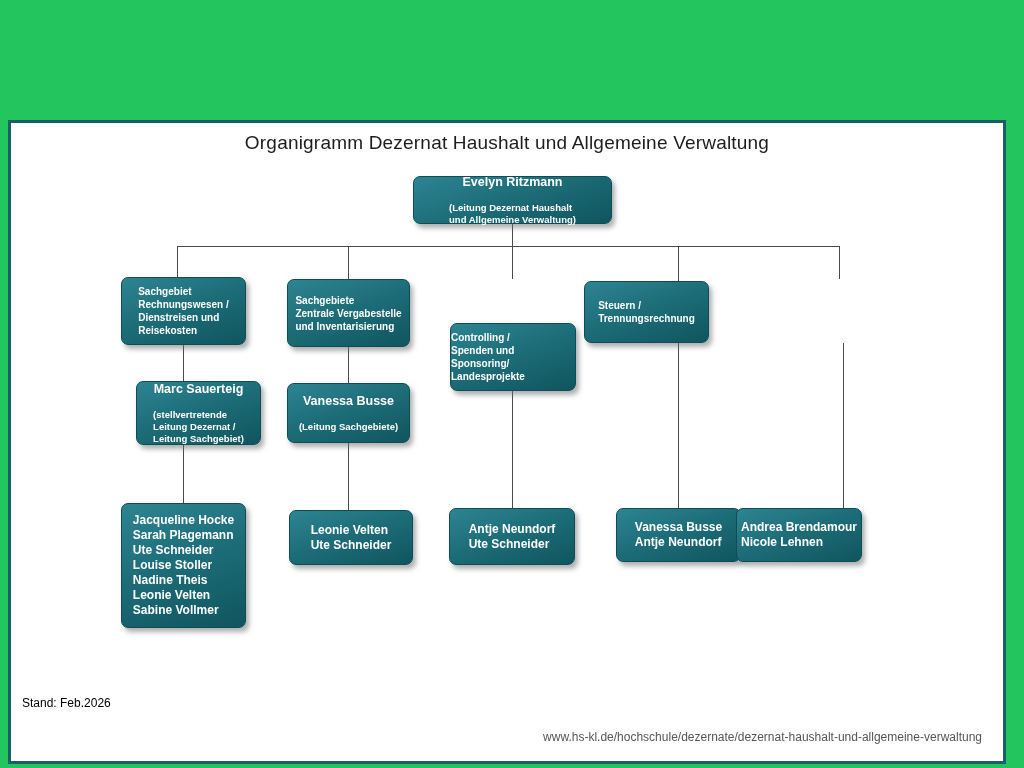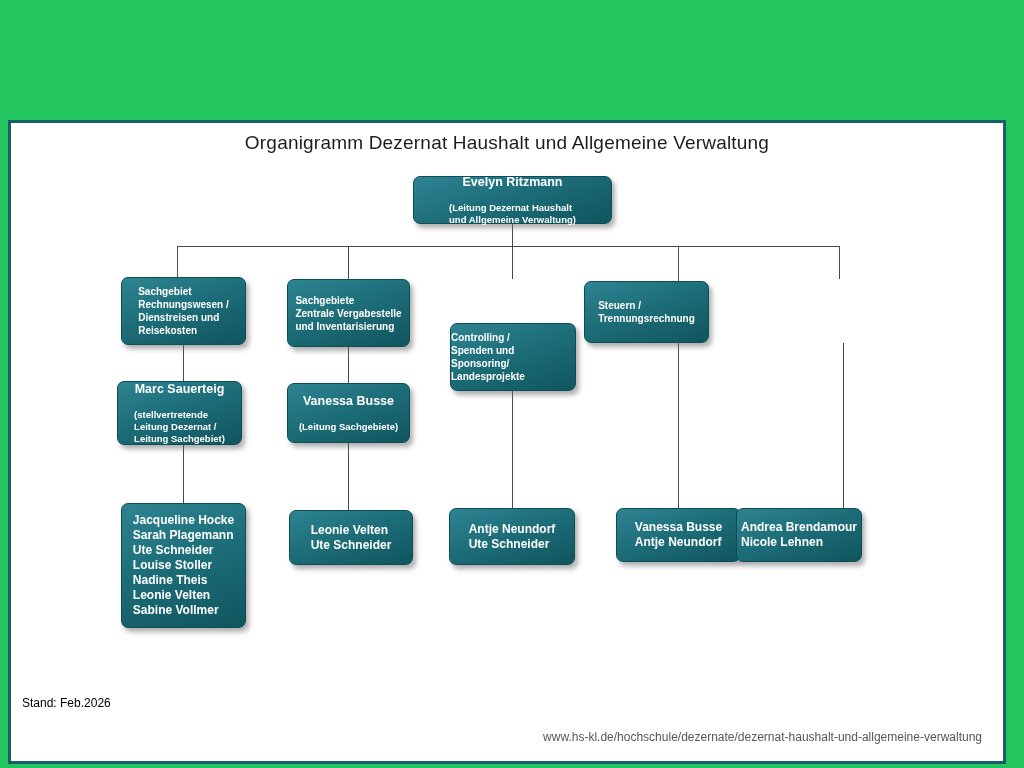--- a/index.html
+++ b/index.html
@@ -117,21 +117,21 @@
   <div class="org-box" style="left:450px; top:279px; width:126px; height:68px;margin-top:44px;">
     <span class="dept">Controlling /
 Spenden und Sponsoring/
 Landesprojekte</span>
   </div>
   <div class="org-box" style="left:584px; top:281px; width:125px; height:62px;">
     <span class="dept">Steuern /
 Trennungsrechnung</span>
   </div>
 
-  <div class="org-box" style="left:117px; top:381px; width:125px; height:64px;">
+  <div class="org-box" style="left:136px; top:381px; width:125px; height:64px;">
     <span class="name">Marc Sauerteig</span>
     <span class="role">(stellvertretende
 Leitung Dezernat /
 Leitung Sachgebiet)</span>
   </div>
   <div class="org-box" style="left:287px; top:383px; width:123px; height:60px;">
     <span class="name">Vanessa Busse</span>
     <span class="role">(Leitung Sachgebiete)</span>
   </div>
 

